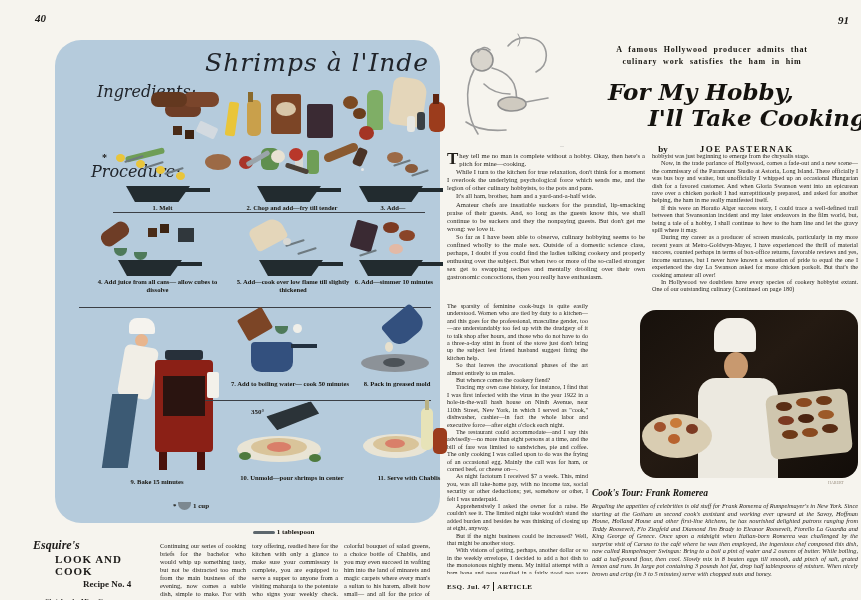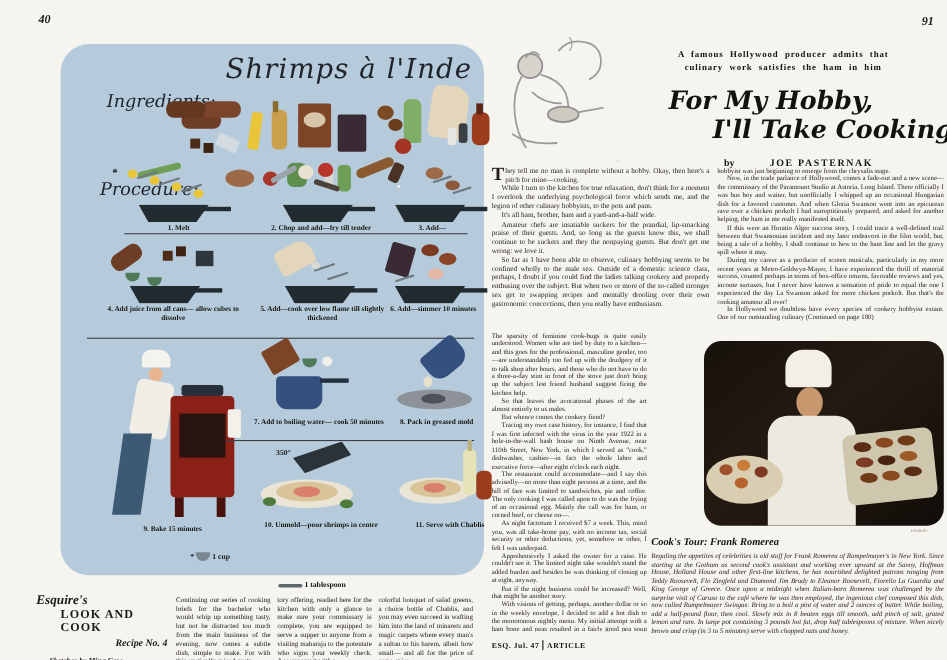--- a/index.html
+++ b/index.html
@@ -235,21 +235,21 @@
     </div>
     <div class="legend" style="left:198px;top:488px;">
       <span class="spoonshape"></span>
       <span>1 tablespoon</span>
     </div>
   </div>
 
   <div class="abs" style="left:33px;top:538px;width:120px;">
     <div class="esq" style="font-style:italic;font-size:12px;">Esquire's</div>
     <div class="esq" style="letter-spacing:1px;margin-left:22px;">LOOK AND COOK</div>
-    <div class="esq" style="font-style:italic;font-size:9px;margin-left:72px;margin-top:2px;">Recipe No. 4</div>
+    <div class="esq" style="font-size:9px;margin-left:50px;margin-top:2px;">Recipe No. 4</div>
     <div style="font-style:italic;font-size:7px;font-weight:bold;margin-left:12px;margin-top:8px;">Sketches by Mina Gow</div>
   </div>
 
   <div class="minicol" style="left:160px;top:542px;">Continuing our series of cooking briefs for the bachelor who would whip up something tasty, but not be distracted too much from the main business of the evening, now comes a subtle dish, simple to make. For with this exotically spiced gusta-</div>
   <div class="minicol" style="left:252px;top:542px;">tory offering, readied here for the kitchen with only a glance to make sure your commissary is complete, you are equipped to serve a supper to anyone from a visiting maharaja to the potentate who signs your weekly check. Accompany it with a</div>
   <div class="minicol" style="left:344px;top:542px;">colorful bouquet of salad greens, a choice bottle of Chablis, and you may even succeed in wafting him into the land of minarets and magic carpets where every man's a sultan to his harem, albeit how small— and all for the price of some spice.</div>
 
   <div class="abs pagenum" style="left:838px;top:14px;font-family:Liberation Serif, serif;">91</div>
 
   <div class="abs" style="left:448px;top:26px;width:118px;height:126px;">

